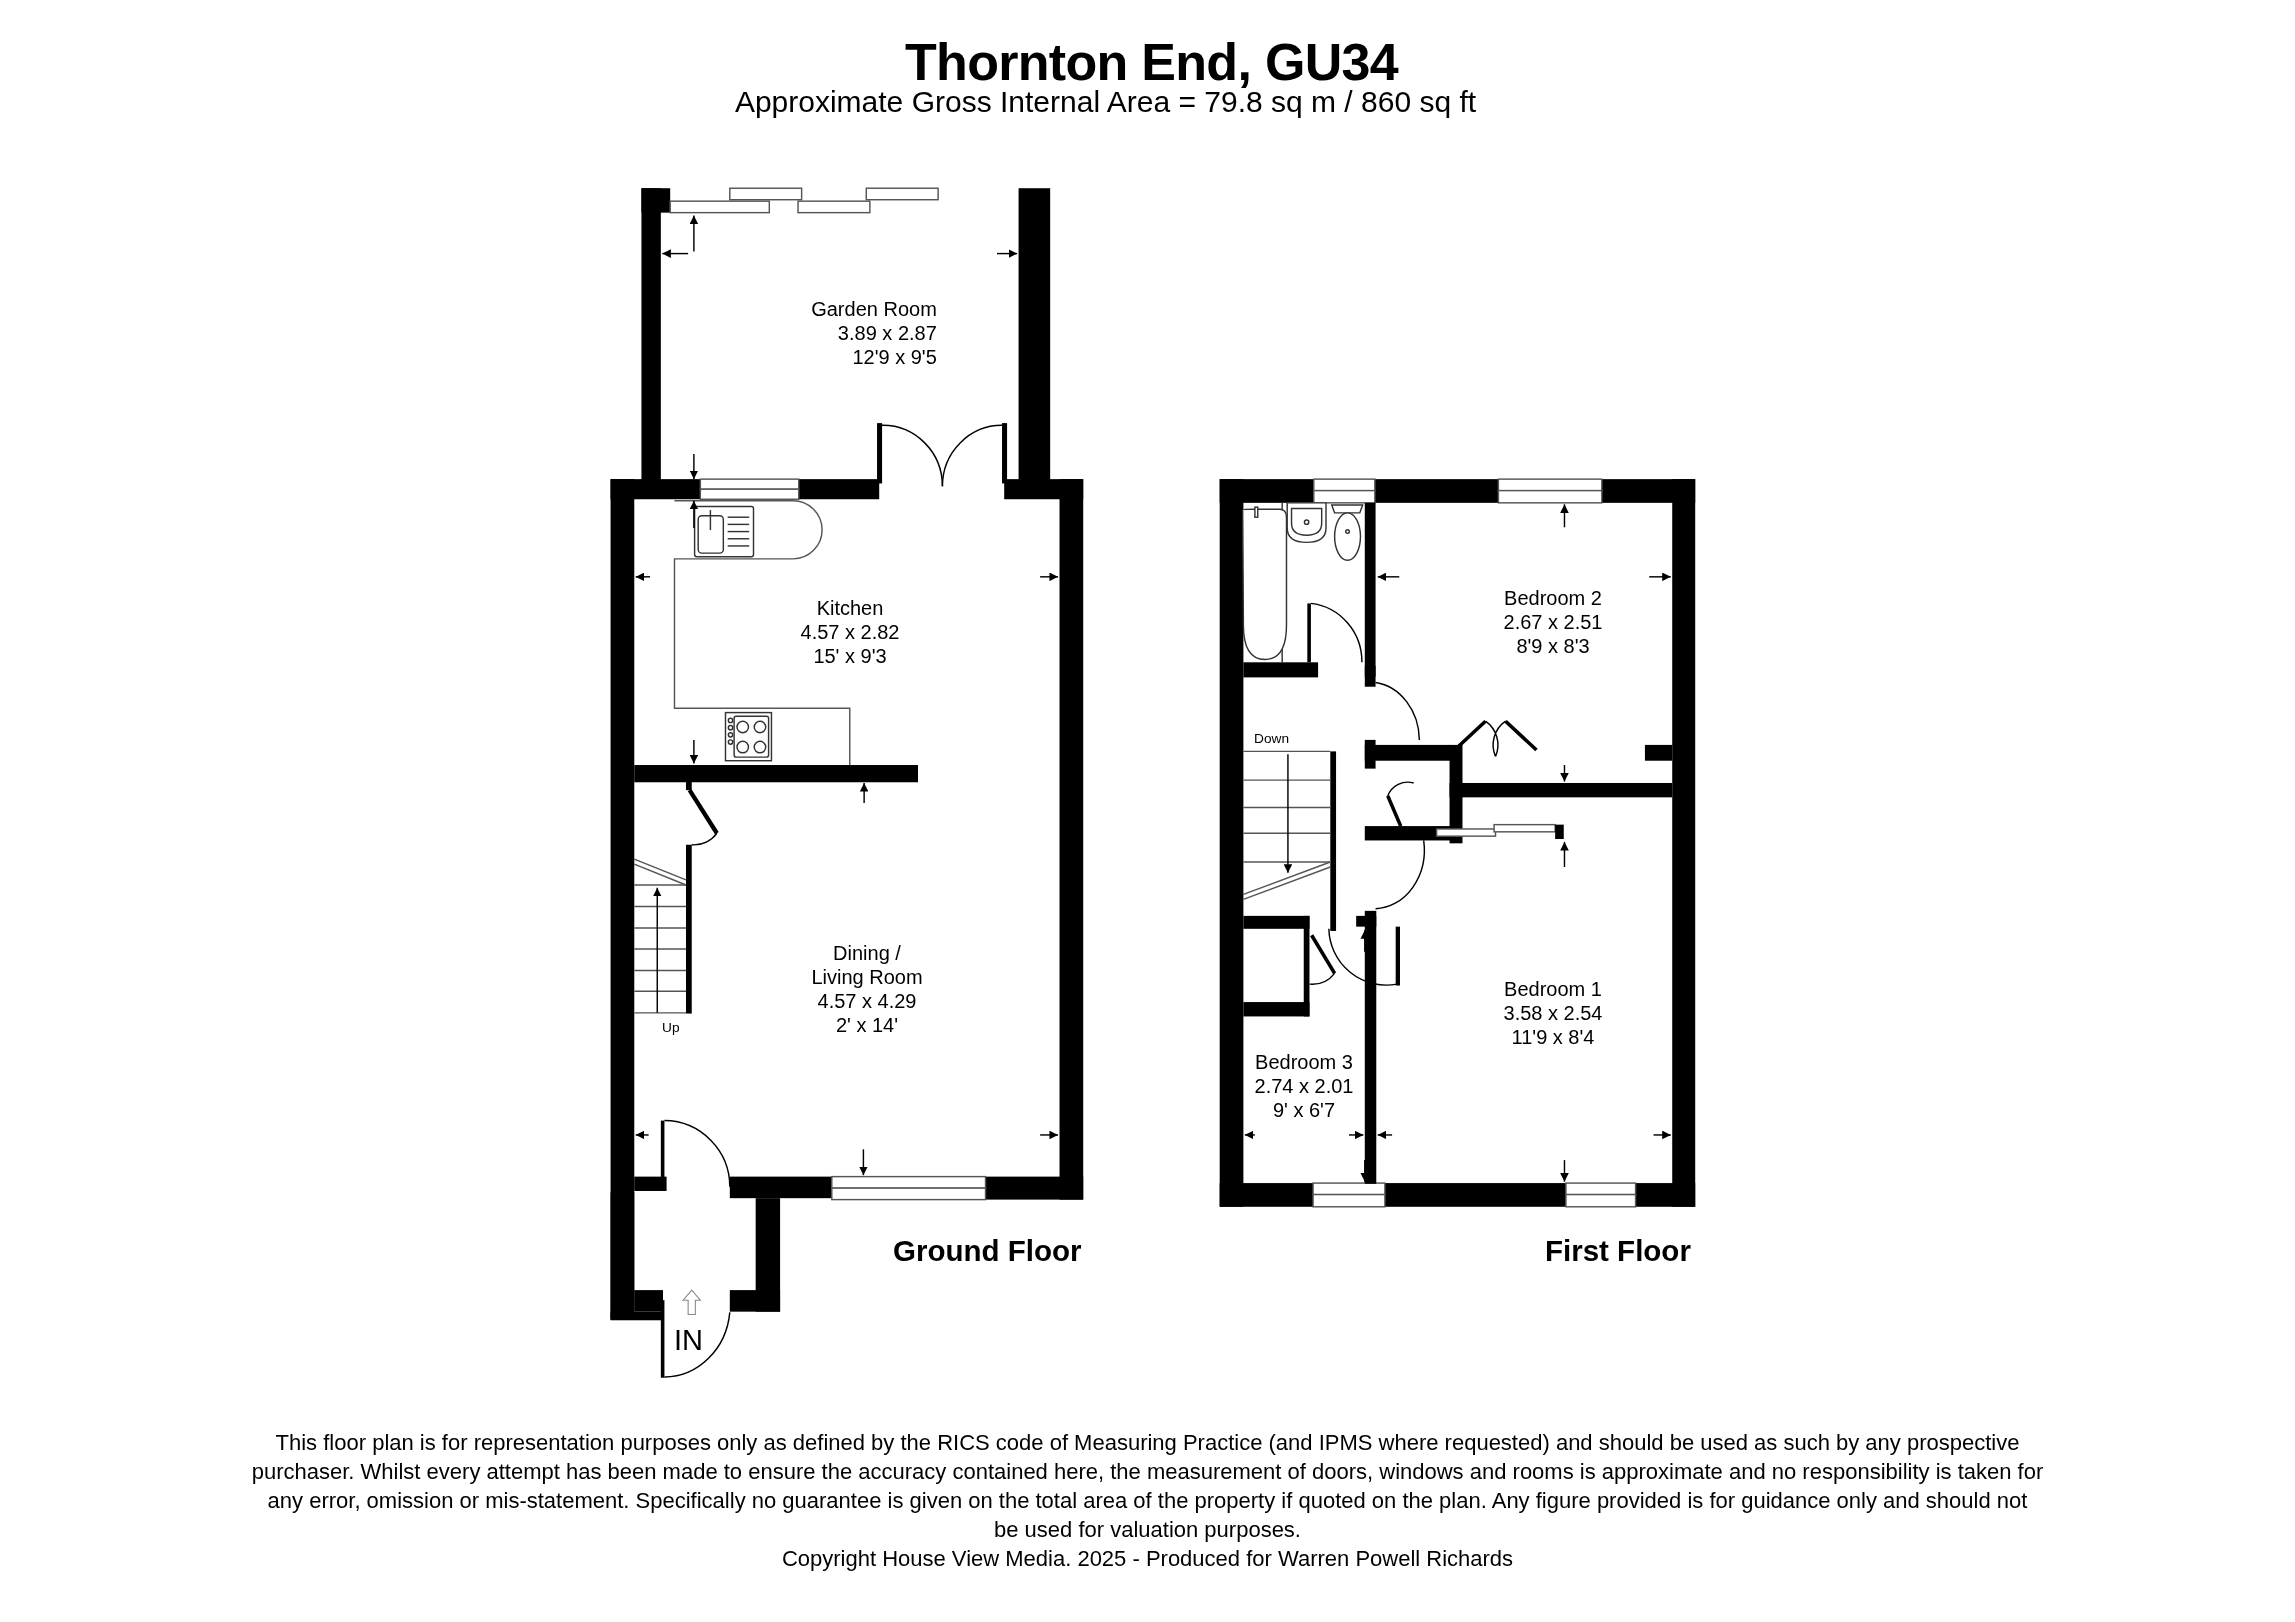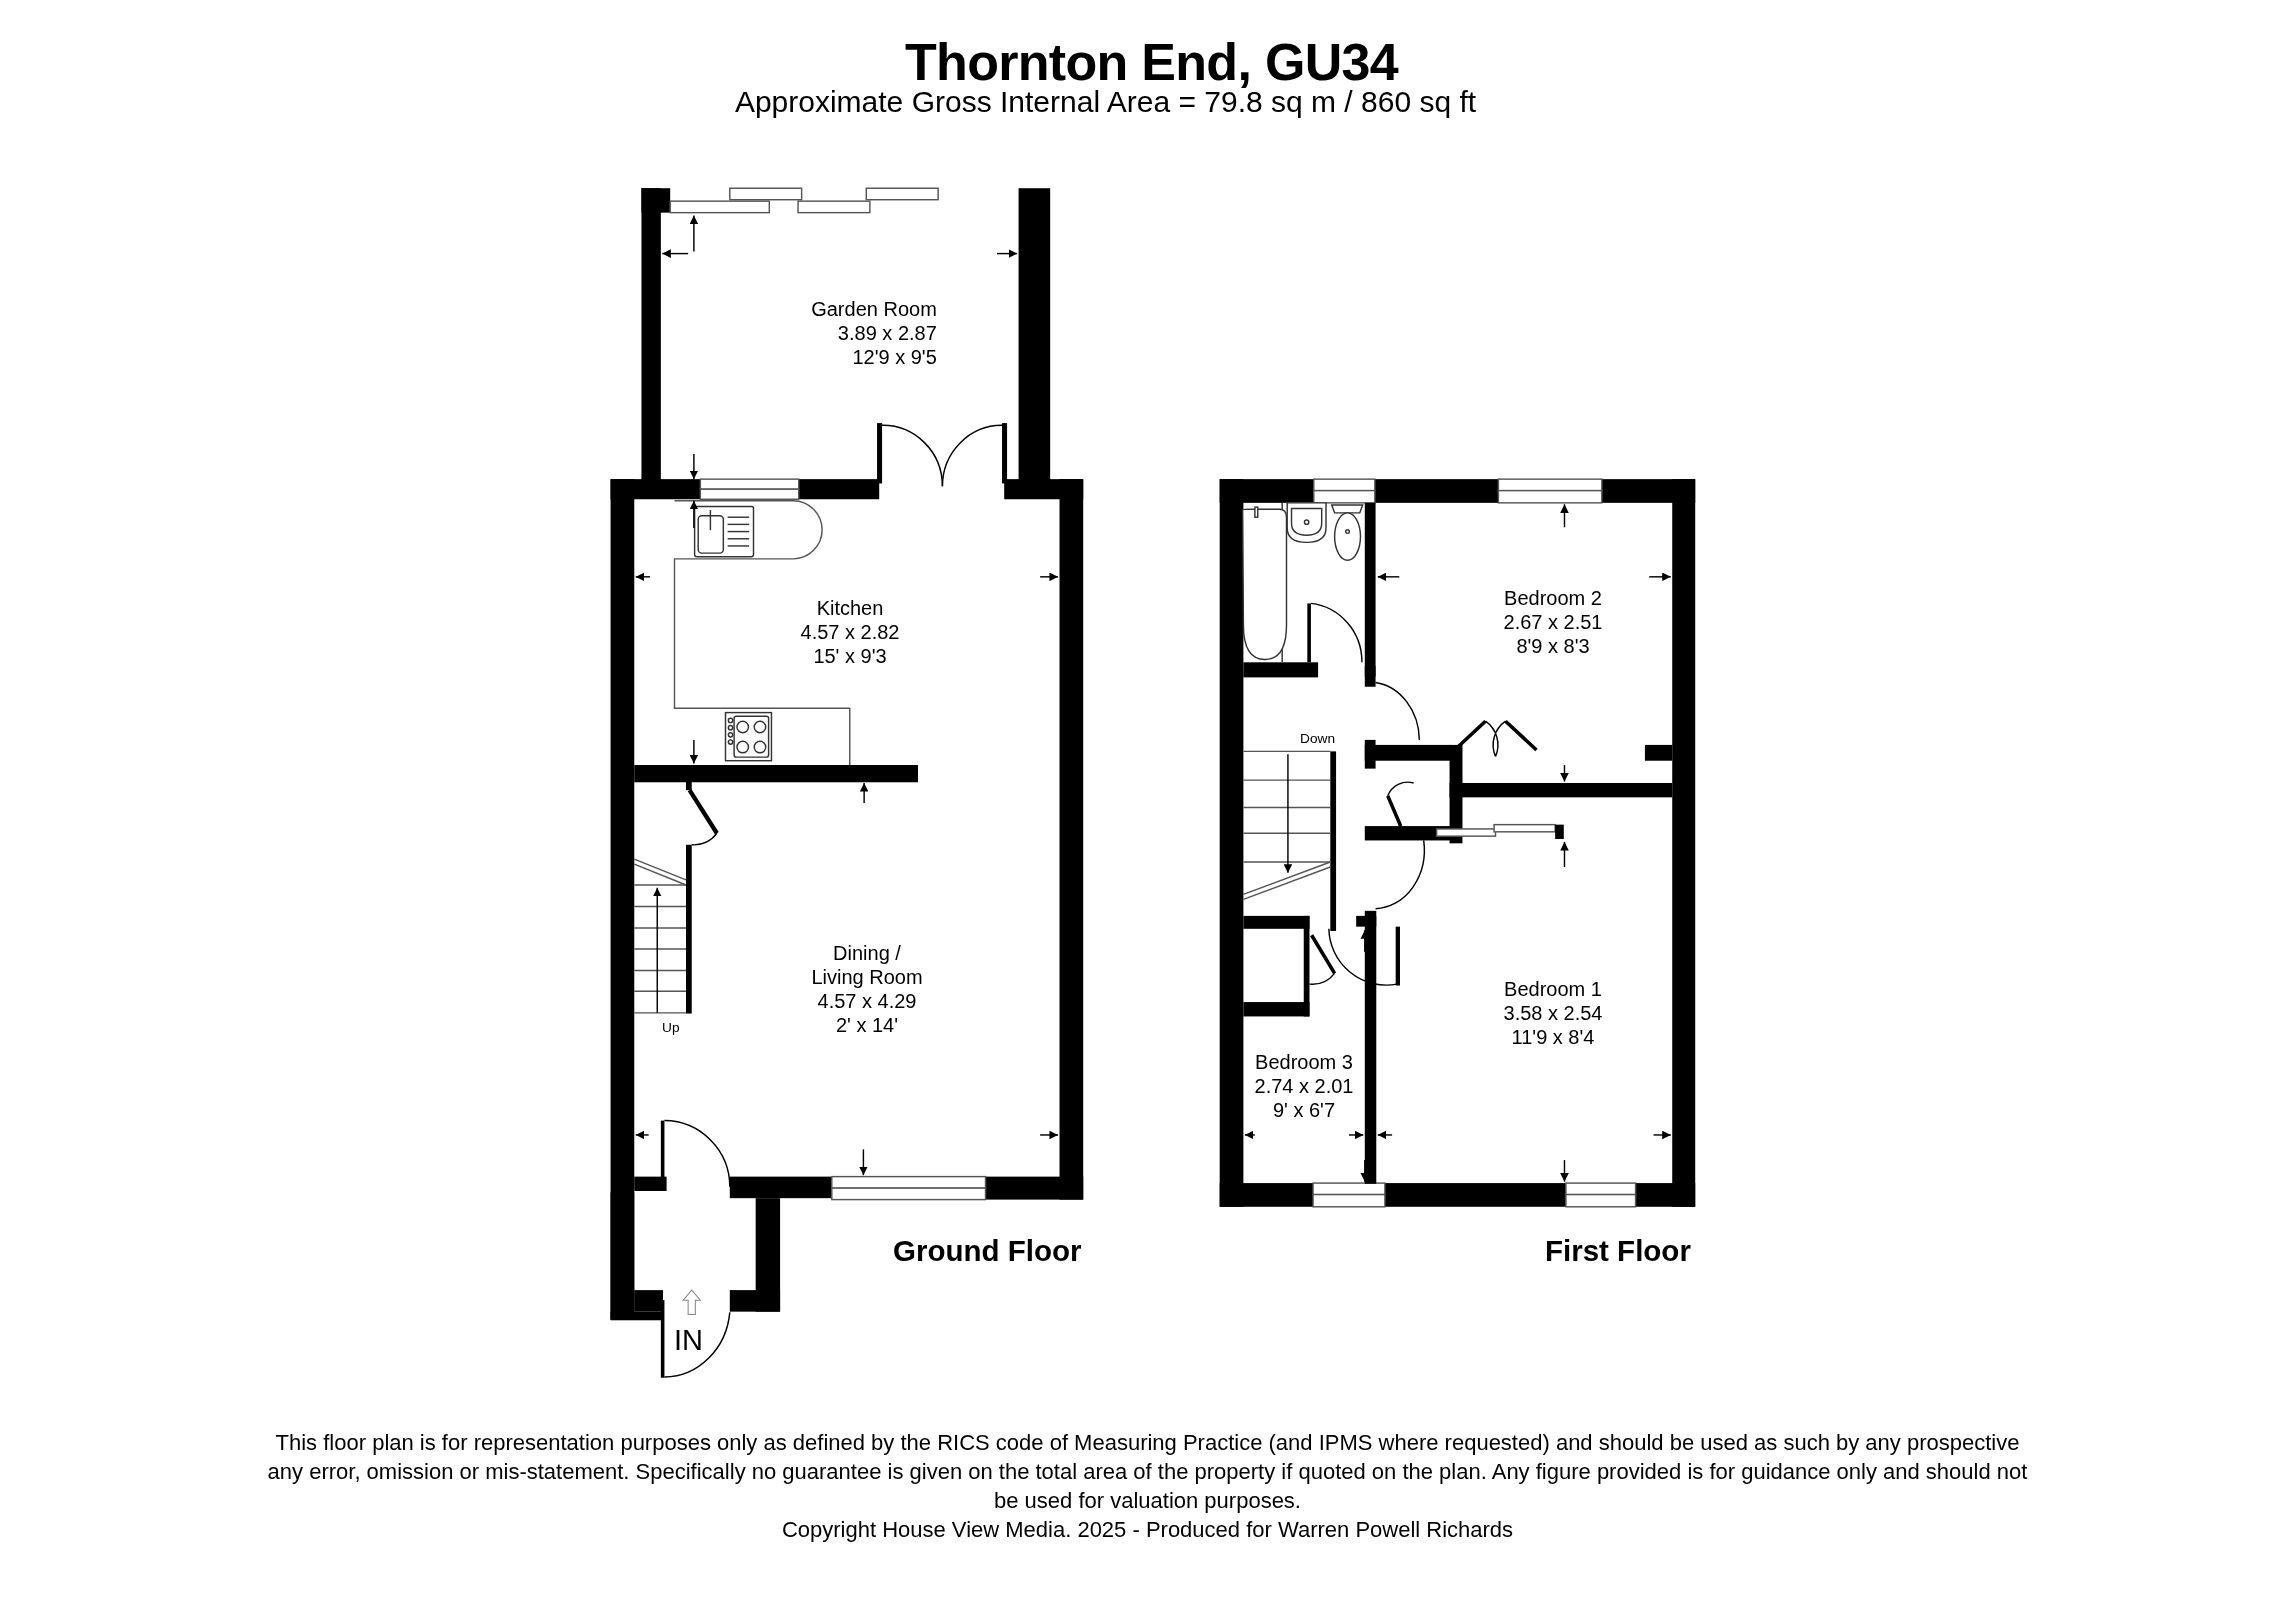--- a/index.html
+++ b/index.html
@@ -294,22 +294,23 @@
 <div class="room-label" style="left:1553px; top:977px;">
   <div>Bedroom 1</div>
   <div>3.58 x 2.54</div>
   <div>11'9 x 8'4</div>
 </div>
 <div class="room-label" style="left:1304px; top:1050px;">
   <div>Bedroom 3</div>
   <div>2.74 x 2.01</div>
   <div>9' x 6'7</div>
 </div>
-<div class="small-label" style="left:1300px; top:731px;">Down</div>
+<div class="small-label" style="left:1254px; top:731px;">Down</div>
 <div class="floor-label" style="left:1545px; top:1234px;">First Floor</div>
 
 <div class="disclaimer">
   <p>This floor plan is for representation purposes only as defined by the RICS code of Measuring Practice (and IPMS where requested) and should be used as such by any prospective</p>
+  <p>purchaser. Whilst every attempt has been made to ensure the accuracy contained here, the measurement of doors, windows and rooms is approximate and no responsibility is taken for</p>
   <p>any error, omission or mis-statement. Specifically no guarantee is given on the total area of the property if quoted on the plan. Any figure provided is for guidance only and should not</p>
   <p>be used for valuation purposes.</p>
   <p>Copyright House View Media. 2025 - Produced for Warren Powell Richards</p>
 </div>
 
 
 </body></html>

